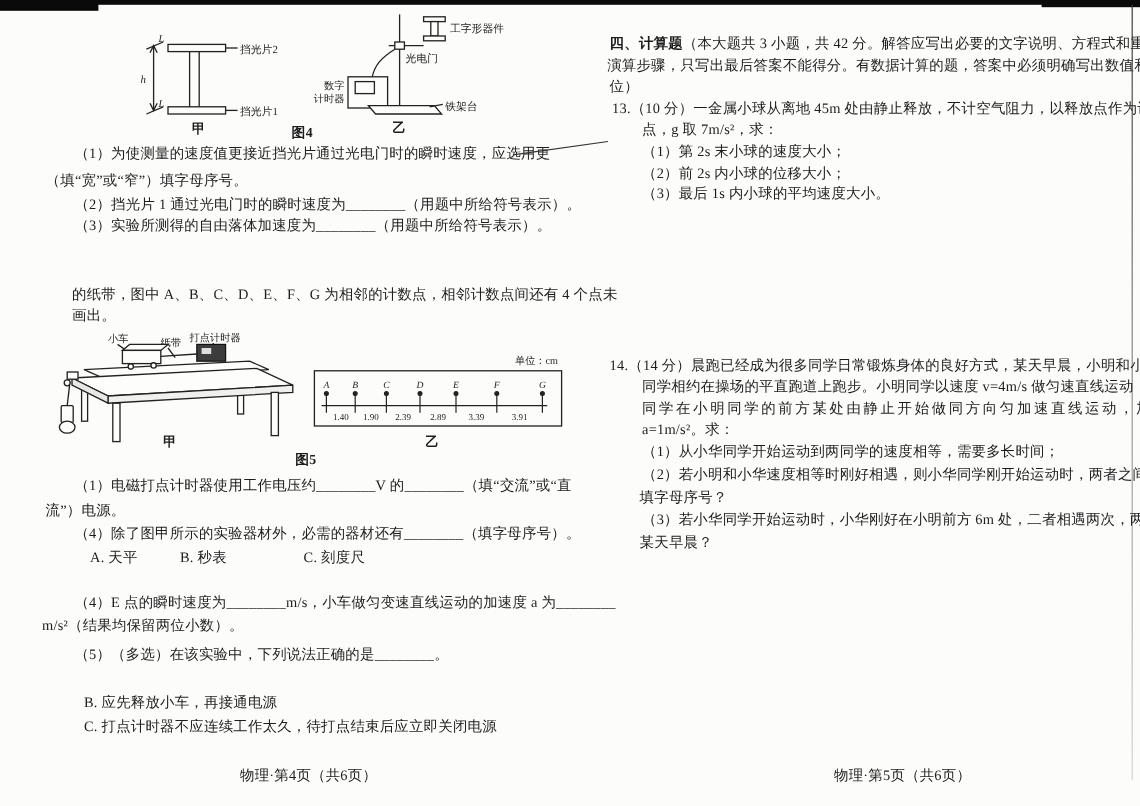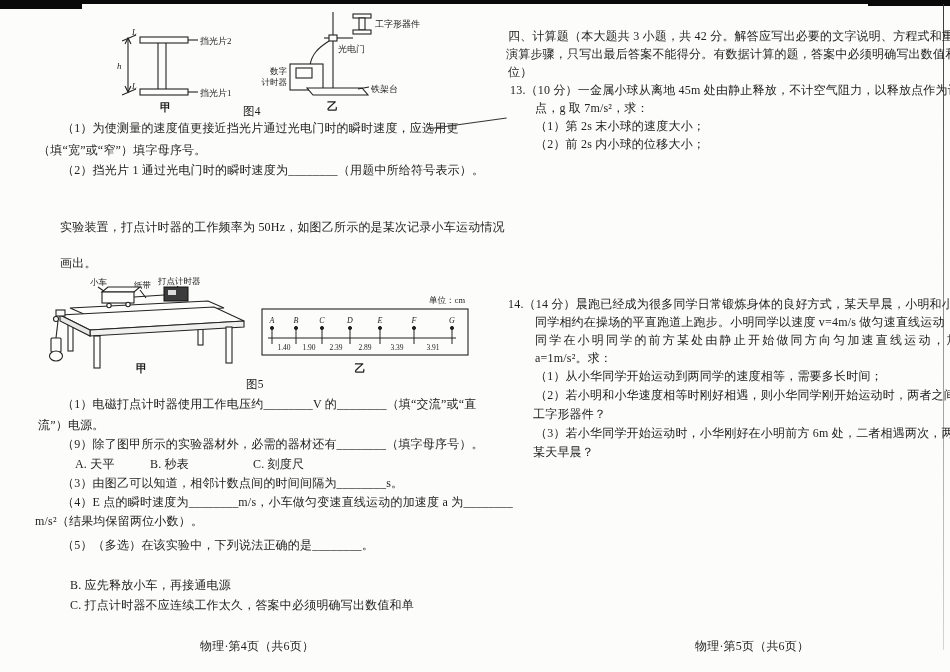--- a/index.html
+++ b/index.html
@@ -1,20 +1,20 @@
 <!DOCTYPE html>
 <html><head>
 <meta charset="utf-8">
 <style>
   html,body{margin:0;padding:0;background:#fcfcfb;}
   .page{position:relative;width:950px;height:672px;background:#fcfcfb;overflow:hidden;
         font-family:"Liberation Serif","DejaVu Serif",serif;color:#1d1d1d;}
   .ln{position:absolute;white-space:nowrap;font-size:12px;line-height:15px;letter-spacing:.2px;}
-  .b{font-weight:normal;text-align:center;}
-  .cap{font-weight:normal;font-size:11.5px;}
+  .b{font-weight:bold;text-align:center;}
+  .cap{font-weight:bold;font-size:11.5px;}
   .sp2{letter-spacing:2.2px;}
   .artifact-top{position:absolute;left:0;top:0;width:950px;height:4px;background:#0a0a0a;}
   .artifact-corner{position:absolute;left:0;top:0;width:82px;height:9px;background:#0a0a0a;}
   .artifact-corner-r{position:absolute;left:868px;top:0;width:82px;height:6px;background:#0a0a0a;}
   .artifact-edge{position:absolute;left:943px;top:4px;width:1px;height:646px;
         background:linear-gradient(#3a3a3a,#9a9a9a 55%,#d5d5d5);}
   .blank-slant{position:absolute;left:427px;top:123px;width:80px;height:1px;background:#333;
         transform:rotate(-8deg);}
   svg.fig{position:absolute;overflow:visible;}
   svg text{font-family:"Liberation Serif","DejaVu Serif",serif;fill:#1d1d1d;}
@@ -70,22 +70,23 @@
       <text x="271" y="84" font-size="9">铁架台</text>
       <text x="227" y="102" font-size="11" font-weight="bold">乙</text>
     </g>
   </svg>
   <div class="ln cap" style="left:243px;top:104px">图4</div>
 
   <div class="ln" style="left:62px;top:121px">（1）为使测量的速度值更接近挡光片通过光电门时的瞬时速度，应选用更</div>
   <div class="blank-slant"></div>
   <div class="ln" style="left:38px;top:143px">（填“宽”或“窄”）填字母序号。</div>
   <div class="ln" style="left:62px;top:163px">（2）挡光片 1 通过光电门时的瞬时速度为________（用题中所给符号表示）。</div>
+  <div class="ln" style="left:62px;top:181px">（3）实验所测得的自由落体加速度为________（用题中所给符号表示）。</div>
 
-  <div class="ln" style="left:60px;top:220px">实验装置，打点计时器的工作频率为 50Hz，如图乙所示的是某次记录小车运动情况</div>
+  <div class="ln" style="left:60px;top:238px">的纸带，图中 A、B、C、D、E、F、G 为相邻的计数点，相邻计数点间还有 4 个点未</div>
   <div class="ln" style="left:60px;top:256px">画出。</div>
 
   <svg class="fig" style="left:50px;top:268px" width="200" height="108" viewBox="0 0 200 108">
     <g>
       <text x="40" y="17" font-size="8.5">小车</text>
       <text x="84" y="20" font-size="8.5">纸带</text>
       <text x="108" y="16" font-size="8.5">打点计时器</text>
       <line class="s" x1="48" y1="19" x2="58" y2="26"></line>
       <line class="s" x1="90" y1="22" x2="96" y2="30"></line>
       <line class="s" x1="128" y1="18" x2="124" y2="24"></line>
@@ -149,45 +150,45 @@
       <text x="105" y="58">2.89</text>
       <text x="137" y="58">3.39</text>
       <text x="173" y="58">3.91</text>
     </g>
     <text x="100" y="80" font-size="11" font-weight="bold" text-anchor="middle">乙</text>
   </svg>
   <div class="ln cap" style="left:246px;top:377px">图5</div>
 
   <div class="ln" style="left:62px;top:397px">（1）电磁打点计时器使用工作电压约________V 的________（填“交流”或“直</div>
   <div class="ln" style="left:38px;top:418px">流”）电源。</div>
-  <div class="ln" style="left:62px;top:437px">（9）除了图甲所示的实验器材外，必需的器材还有________（填字母序号）。</div>
+  <div class="ln" style="left:62px;top:437px">（4）除了图甲所示的实验器材外，必需的器材还有________（填字母序号）。</div>
   <div class="ln" style="left:75px;top:457px">A. 天平</div>
   <div class="ln" style="left:150px;top:457px">B. 秒表</div>
   <div class="ln" style="left:253px;top:457px">C. 刻度尺</div>
-  <div class="ln" style="left:62px;top:476px">（3）由图乙可以知道，相邻计数点间的时间间隔为________s。</div>
   <div class="ln" style="left:62px;top:495px">（4）E 点的瞬时速度为________m/s，小车做匀变速直线运动的加速度 a 为________</div>
   <div class="ln" style="left:35px;top:514px">m/s²（结果均保留两位小数）。</div>
   <div class="ln" style="left:62px;top:538px">（5）（多选）在该实验中，下列说法正确的是________。</div>
   <div class="ln" style="left:70px;top:578px">B. 应先释放小车，再接通电源</div>
-  <div class="ln" style="left:70px;top:598px">C. 打点计时器不应连续工作太久，答案中必须明确写出数值和单</div>
+  <div class="ln" style="left:70px;top:598px">C. 打点计时器不应连续工作太久，待打点结束后应立即关闭电源</div>
   <div class="ln" style="left:200px;top:639px">物理·第4页（共6页）</div>
 
   <div class="ln" style="left:508px;top:29px"><span class="b">四、计算题</span><span>（本大题共 3 小题，共 42 分。解答应写出必要的文字说明、方程式和重要的</span></div>
   <div class="ln" style="left:506px;top:47px">演算步骤，只写出最后答案不能得分。有数据计算的题，答案中必须明确写出数值和单</div>
   <div class="ln" style="left:508px;top:65px">位）</div>
 
   <div class="ln" style="left:510px;top:83px">13.（10 分）一金属小球从离地 45m 处由静止释放，不计空气阻力，以释放点作为计时起</div>
   <div class="ln" style="left:535px;top:101px">点，g 取 7m/s²，求：</div>
   <div class="ln" style="left:535px;top:119px">（1）第 2s 末小球的速度大小；</div>
   <div class="ln" style="left:535px;top:137px">（2）前 2s 内小球的位移大小；</div>
+  <div class="ln" style="left:535px;top:154px">（3）最后 1s 内小球的平均速度大小。</div>
 
   <div class="ln" style="left:508px;top:297px">14.（14 分）晨跑已经成为很多同学日常锻炼身体的良好方式，某天早晨，小明和小华两</div>
   <div class="ln" style="left:535px;top:315px">同学相约在操场的平直跑道上跑步。小明同学以速度 v=4m/s 做匀速直线运动，小华</div>
   <div class="ln sp2" style="left:535px;top:333px">同学在小明同学的前方某处由静止开始做同方向匀加速直线运动，加速度</div>
   <div class="ln" style="left:535px;top:351px">a=1m/s²。求：</div>
   <div class="ln" style="left:535px;top:369px">（1）从小华同学开始运动到两同学的速度相等，需要多长时间；</div>
   <div class="ln" style="left:535px;top:388px">（2）若小明和小华速度相等时刚好相遇，则小华同学刚开始运动时，两者之间的距</div>
-  <div class="ln" style="left:533px;top:407px">工字形器件？</div>
+  <div class="ln" style="left:533px;top:407px">填字母序号？</div>
   <div class="ln" style="left:535px;top:426px">（3）若小华同学开始运动时，小华刚好在小明前方 6m 处，二者相遇两次，两次相遇</div>
   <div class="ln" style="left:533px;top:445px">某天早晨？</div>
   <div class="ln" style="left:695px;top:639px">物理·第5页（共6页）</div>
 
 </div>
 
 </body></html>

